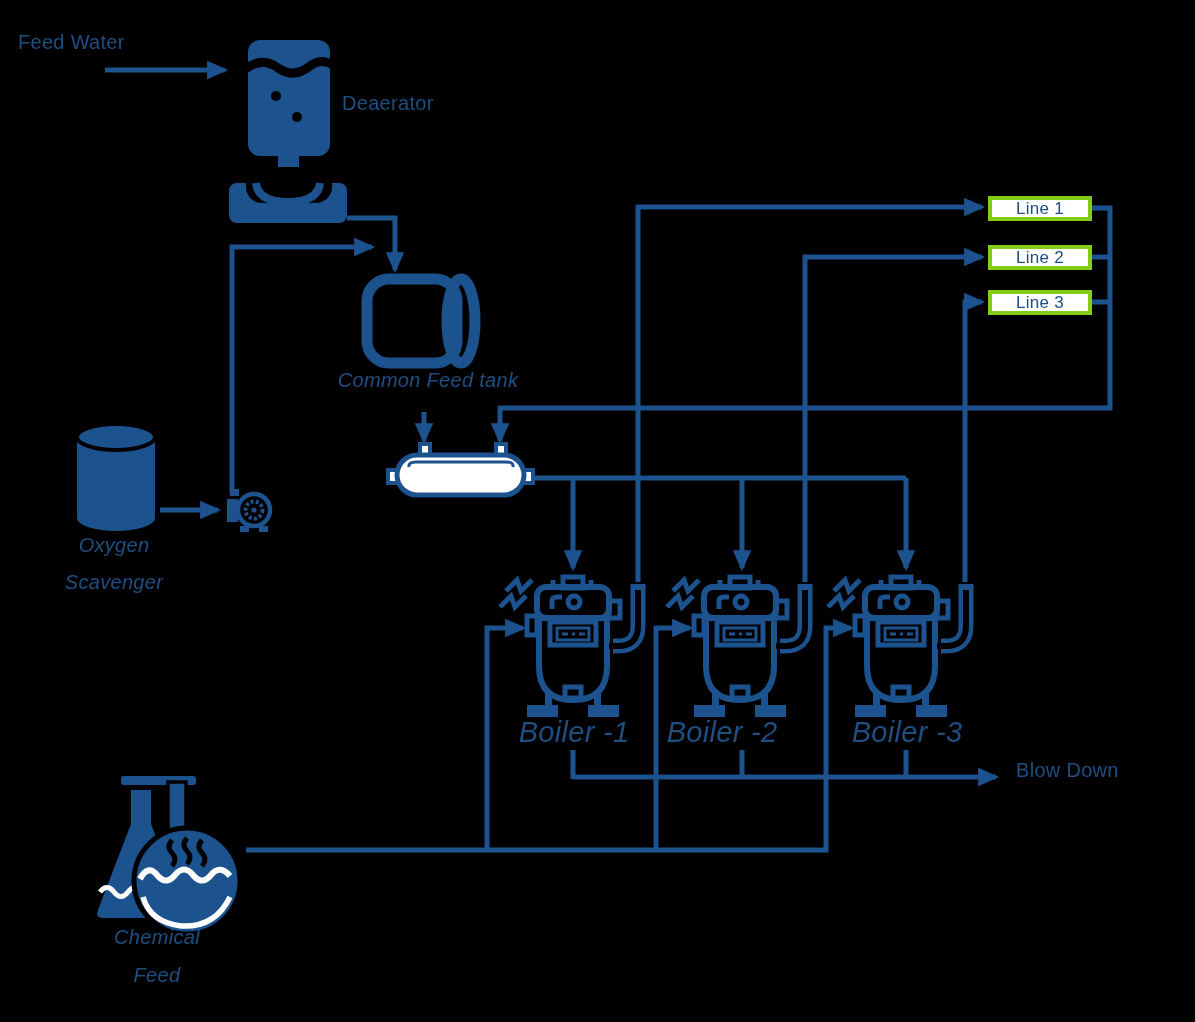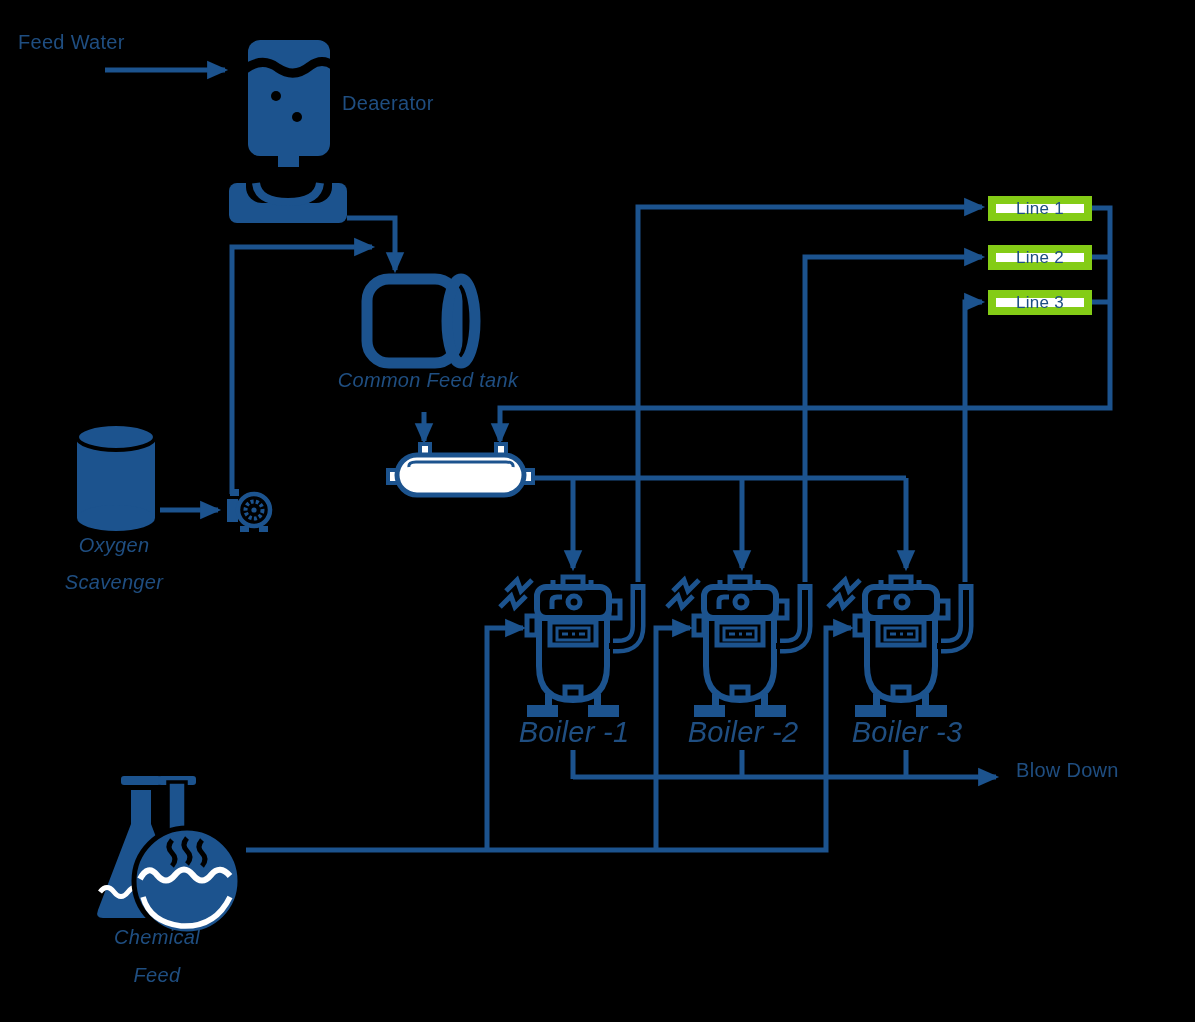--- a/index.html
+++ b/index.html
@@ -4,21 +4,21 @@
 <style>
   html,body{margin:0;padding:0;background:#000;}
   .stage{position:relative;width:1195px;height:1022px;background:#000000;overflow:hidden;
          font-family:"Liberation Sans",sans-serif;}
   .stage svg{position:absolute;left:0;top:0;}
   .lbl{position:absolute;color:#1f4e81;font-weight:500;font-size:20px;letter-spacing:.3px;white-space:nowrap;}
   .lbl.center{transform:translateX(-50%);text-align:center;font-style:italic;}
   .boiler-lbl{font-size:29px;}
   .two-line{line-height:37px;}
   .line-box{position:absolute;left:988px;width:104px;height:25px;background:#ffffff;
-            border:8px solid #84cc16;box-sizing:border-box;display:flex;align-items:center;
+            border:4px solid #84cc16;box-sizing:border-box;display:flex;align-items:center;
             justify-content:center;font-size:17px;font-weight:500;color:#1e4f83;letter-spacing:.3px;}
 </style>
 </head>
 <body>
 
 <div class="stage">
 
 <svg width="1195" height="1022" viewBox="0 0 1195 1022">
   <defs>
     <marker id="ah" viewBox="0 0 10 10" refX="8.5" refY="5" markerUnits="strokeWidth" markerWidth="4.6" markerHeight="4.2" orient="auto-start-reverse">
@@ -153,21 +153,21 @@
 
 <div class="lbl center" style="left:428px;top:369px;">Common Feed tank</div>
 
 <div class="lbl center two-line" style="left:114px;top:527px;">
   <div>Oxygen</div>
   <div>Scavenger</div>
 </div>
 
 
 <div class="lbl center boiler-lbl" style="left:574px;top:716px;">Boiler -1</div>
-<div class="lbl center boiler-lbl" style="left:743px;top:716px;">Boiler -2</div>
+<div class="lbl center boiler-lbl" style="left:722px;top:716px;">Boiler -2</div>
 <div class="lbl center boiler-lbl" style="left:907px;top:716px;">Boiler -3</div>
 
 <div class="lbl" style="left:1016px;top:759px;">Blow Down</div>
 
 <div class="lbl center" style="left:157px;top:918px;line-height:38px;">
   <div>Chemical</div>
   <div>Feed</div>
 </div>
 
 <div class="line-box" style="top:196px;">

